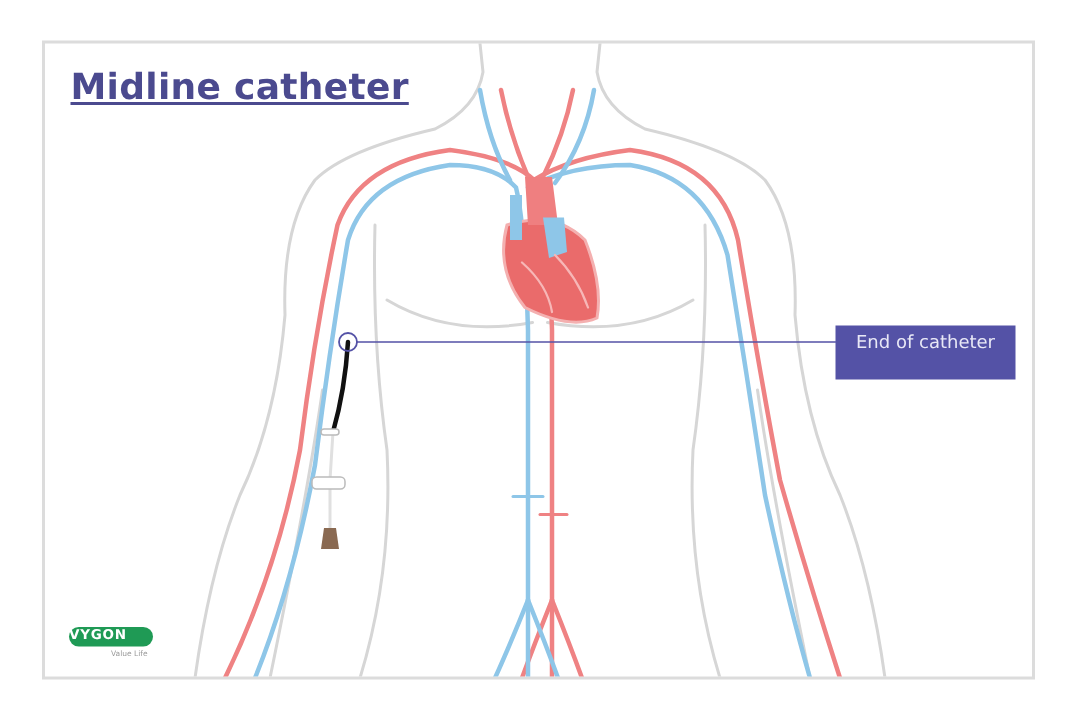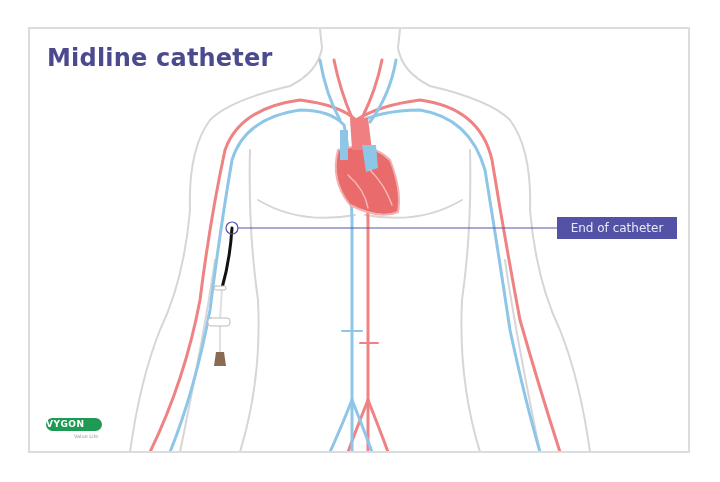--- a/index.html
+++ b/index.html
@@ -3,24 +3,24 @@
   <meta charset="utf-8">
   <style>
     html, body { margin: 0; padding: 0; background: #ffffff; }
     body { width: 720px; height: 482px; position: relative; overflow: hidden; font-family: "DejaVu Sans", sans-serif; }
     .frame {
       position: absolute; left: 28px; top: 27px; width: 662px; height: 426px;
       border: 2px solid #dcdcdc; box-sizing: border-box; background: #ffffff; overflow: hidden;
     }
     .title {
       position: absolute; left: 47px; top: 44px; font-size: 24px; font-weight: bold;
-      color: #4b4a8f; letter-spacing: 0.2px; font-family: "DejaVu Sans", sans-serif;
+      color: #4b4a8f; letter-spacing: 0.2px; font-family: "DejaVu Sans", sans-serif; text-decoration: underline;
     }
     .callout {
-      position: absolute; left: 557px; top: 217px; width: 120px; height: 22px;
+      position: absolute; left: 557px; top: 217px; width: 120px; height: 36px;
       background: #5452a6; color: #e8e8f6; font-size: 12px; line-height: 22px; text-align: center;
       font-family: "DejaVu Sans", sans-serif;
     }
     .logo {
       position: absolute; left: 46px; top: 418px; width: 56px; height: 13px; border-radius: 7px;
       background: #1f9a55; color: #ffffff; font-size: 9px; font-weight: bold; line-height: 13px;
       text-align: left; letter-spacing: 0.5px;
     }
     .tagline {
       position: absolute; left: 74px; top: 433px; font-size: 5px; color: #9a9a9a;

